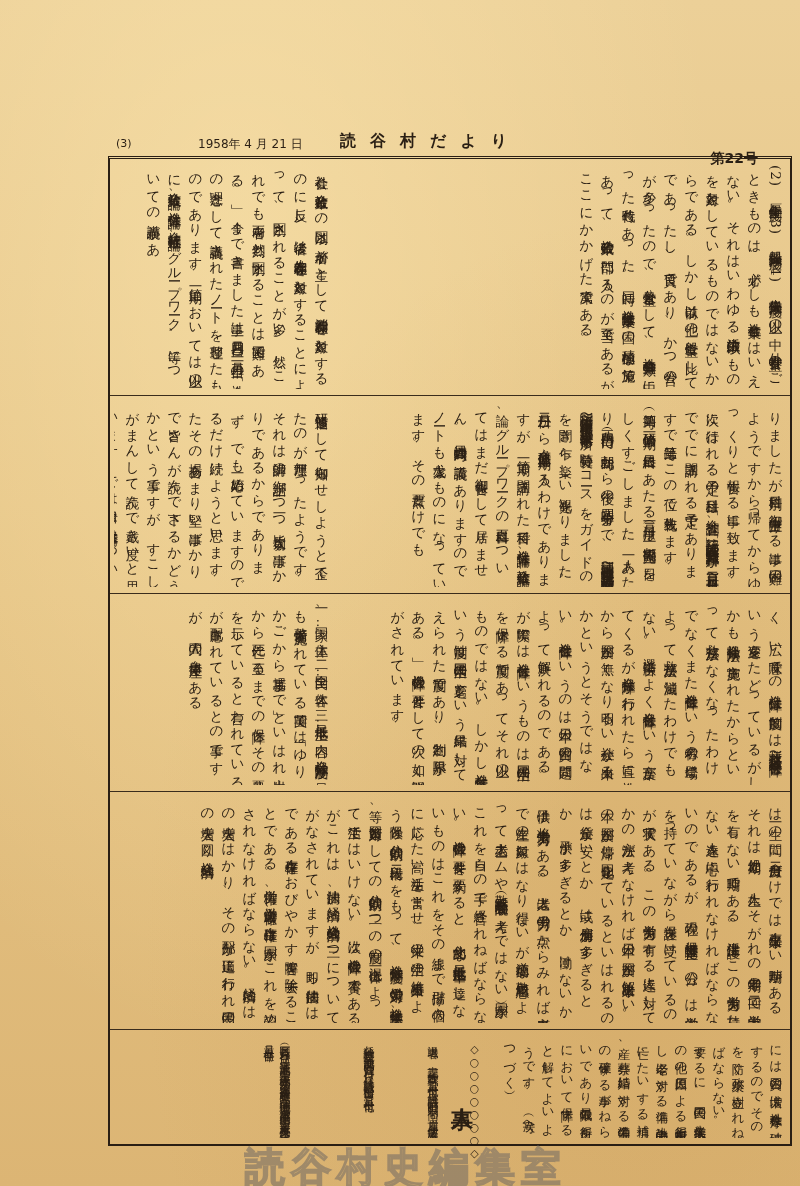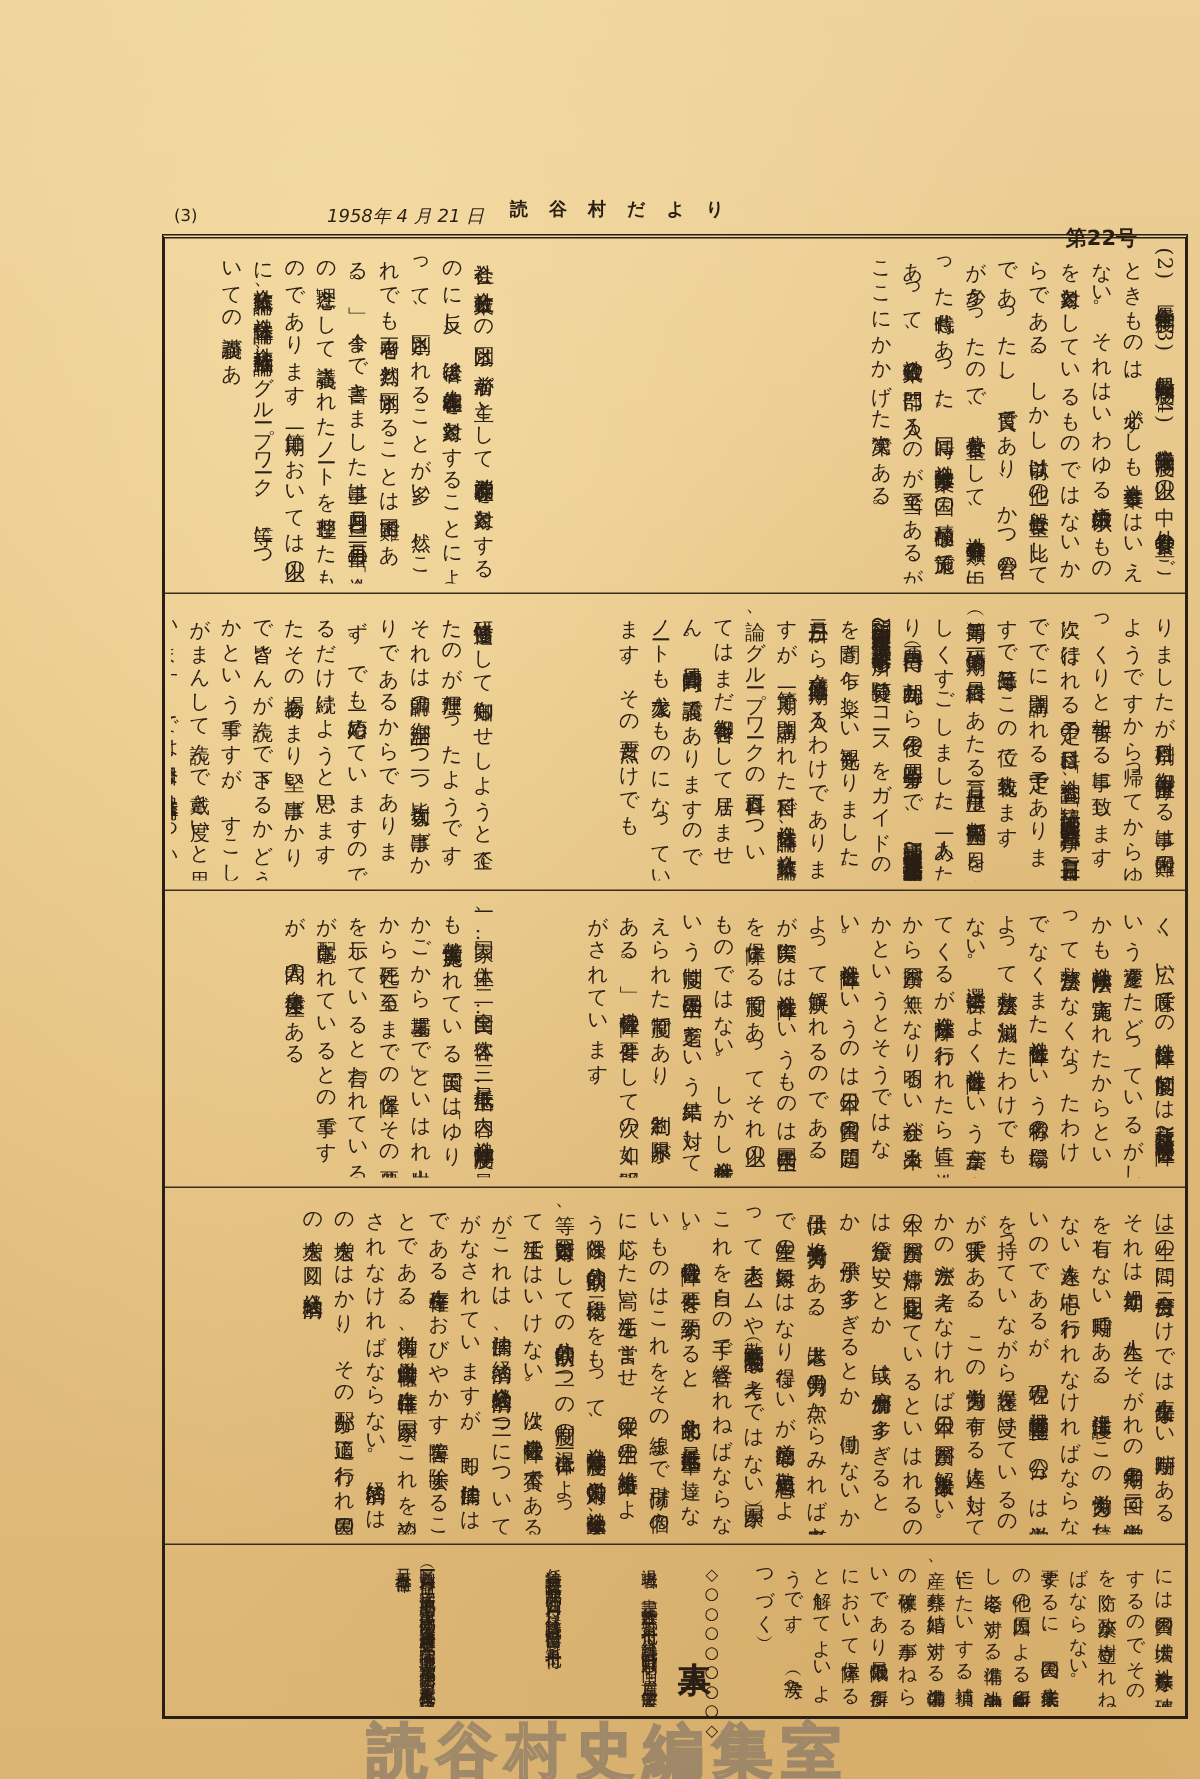--- a/index.html
+++ b/index.html
@@ -5,22 +5,22 @@
   html,body{margin:0;padding:0;}
   body{width:800px;height:1186px;background:#e9c98c;position:relative;overflow:hidden;
        font-family:"DejaVu Serif","Liberation Serif",serif;color:#2a1f14;}
   .paper{position:absolute;inset:0;
     background:
       radial-gradient(ellipse at 30% 20%, rgba(255,235,180,.45), transparent 60%),
       radial-gradient(ellipse at 80% 80%, rgba(190,140,70,.25), transparent 55%),
       linear-gradient(180deg,#ecd098 0%,#e5c384 50%,#dcb574 100%);}
   .header{position:absolute;top:134px;left:108px;right:14px;height:22px;}
   .hdr-page{position:absolute;left:8px;top:3px;font-size:11px;font-family:"DejaVu Sans",sans-serif;}
-  .hdr-date{position:absolute;left:110px;top:2px;font-size:12px;font-family:"DejaVu Sans",sans-serif;font-style:italic;}
-  .hdr-title{position:absolute;left:232px;top:-3px;font-size:12px;font-weight:bold;letter-spacing:14px;
+  .hdr-date{position:absolute;left:90px;top:2px;font-size:12px;font-family:"DejaVu Sans",sans-serif;}
+  .hdr-title{position:absolute;left:232px;top:-3px;font-size:16px;font-weight:bold;letter-spacing:14px;
      font-family:"DejaVu Sans",sans-serif;}
   .hdr-issue{position:absolute;right:28px;top:16px;font-size:14px;font-weight:bold;font-family:"DejaVu Sans",sans-serif;}
   .frame{position:absolute;top:156px;left:108px;width:680px;height:985px;
      border-top:3px double #2a1f14;border-left:2px solid #2a1f14;border-right:2px solid #2a1f14;border-bottom:2px solid #2a1f14;}
   .tier{position:absolute;left:0;right:0;border-bottom:1.5px solid #3a2c1c;}
   .t1{top:0;height:236px;}
   .t2{top:238px;height:196px;}
   .t3{top:436px;height:196px;}
   .t4{top:634px;height:236px;}
   .t5{top:872px;height:113px;border-bottom:none;}

